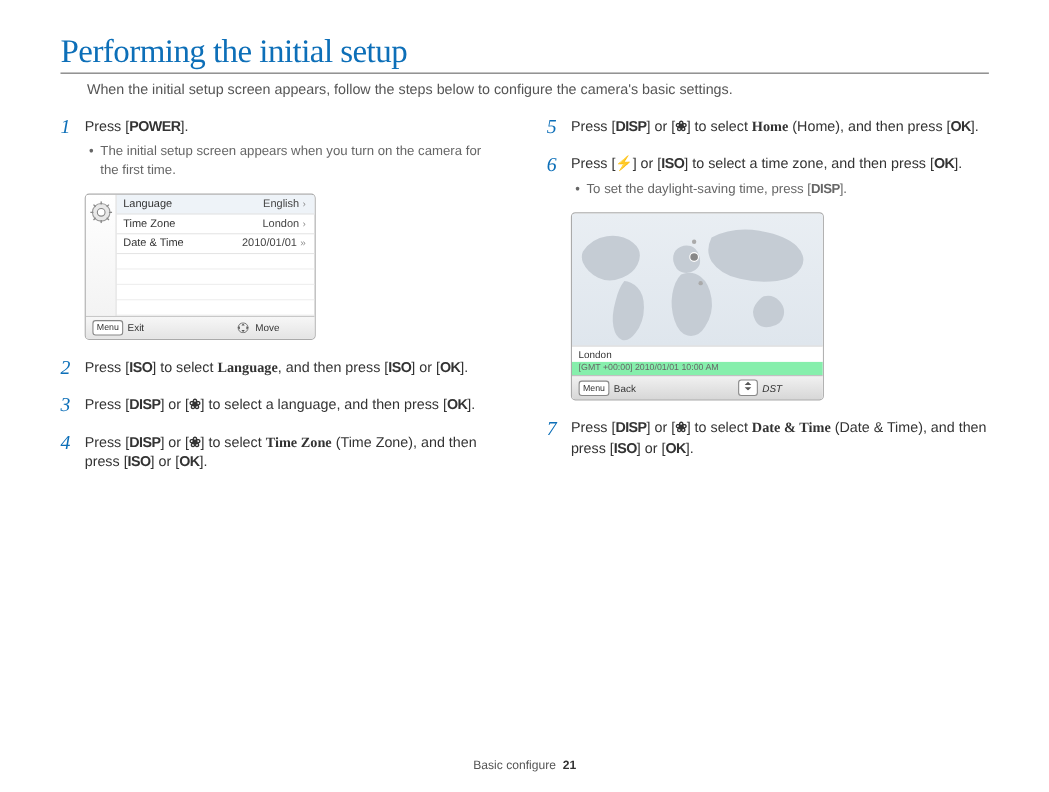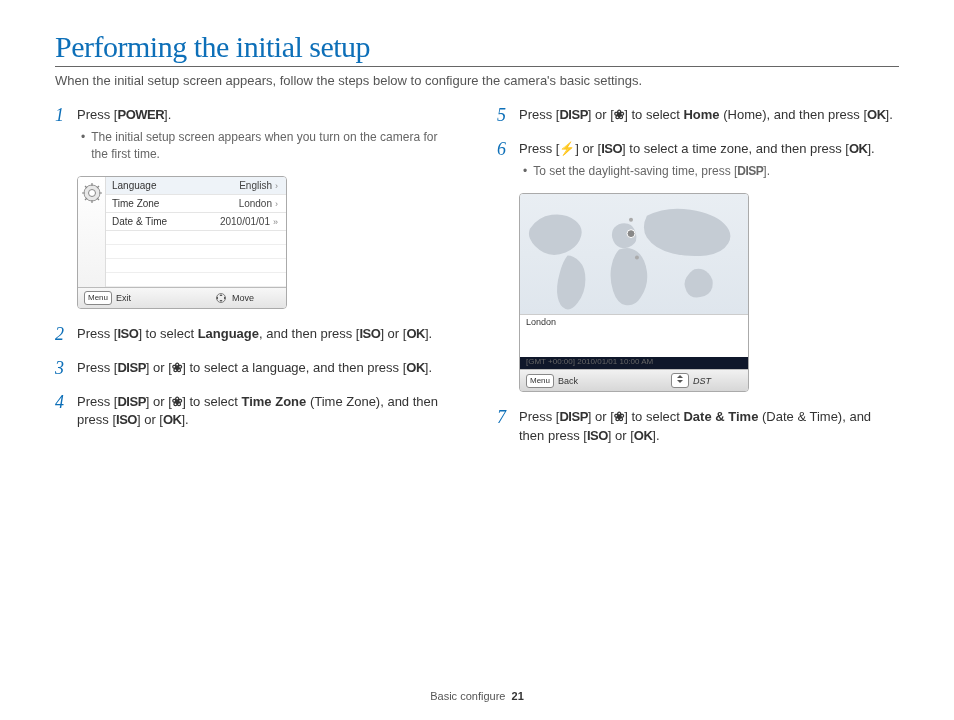--- a/index.html
+++ b/index.html
@@ -15,36 +15,36 @@
   }
   h1.title {
     font-family: Liberation Serif, serif;
     font-weight: 400;
     font-size: 30px;
     color: #0d6fb8;
     letter-spacing: -0.5px;
     margin-bottom: 2px;
   }
   hr.rule { border:none; border-top:1px solid #666; margin-bottom:6px; }
-  .intro { color:#555; margin-bottom:18px; }
+  .intro { color:#555; margin-bottom:18px;margin-left:24px; }
 
   .cols { display:flex; gap:40px; }
   .col { flex:1; }
 
   .step { display:flex; gap:8px; margin-bottom:14px; }
   .stepnum {
     font-family: Georgia, "Times New Roman", serif;
     font-style: italic;
     font-size: 18px;
     color: #0d6fb8;
     min-width: 14px;
     line-height: 1.1;
   }
   .stepbody { flex:1; line-height:1.45; }
-  .stepbody .bold { font-weight:700; font-family: Liberation Sans, sans-serif; }
+  .stepbody .bold { font-weight:700; font-family: Liberation Serif, serif; }
   .icon { font-weight:700; font-family: Arial; letter-spacing:-0.5px; }
   .macro { display:inline-block; line-height:1; }
 
   ul.bullets { list-style:none; margin:4px 0 0 4px; color:#666; }
   ul.bullets li { display:flex; gap:6px; font-size:12px; line-height:1.4; }
   ul.bullets li::before { content:"•"; color:#666; }
 
   
   .camwidget {
     width: 210px;
@@ -101,23 +101,22 @@
     background:linear-gradient(#e9eef3,#dfe6ed);
     position:relative;
     overflow:hidden;
   }
   .mapwidget .map svg { position:absolute; inset:0; }
   .mapwidget .city {
     background:#fff; font-size:9px; padding:2px 6px;
     border-top:1px solid #ccc;
   }
   .mapwidget .gmt {
-    background:#0f172a; font-size:8px; color:#666;
+    background:#86efac; font-size:8px; color:#666;
     padding:0 6px 3px 6px;
-    margin-top:28px;
   }
   .mapwidget .foot {
     display:flex; border-top:1px solid #bbb;
     background:linear-gradient(#f1f1f1,#d7d7d7);
     font-size:9px;
   }
   .updown { display:inline-block; }
 
   .footer {
     position:absolute; bottom:18px; left:0; right:0;

